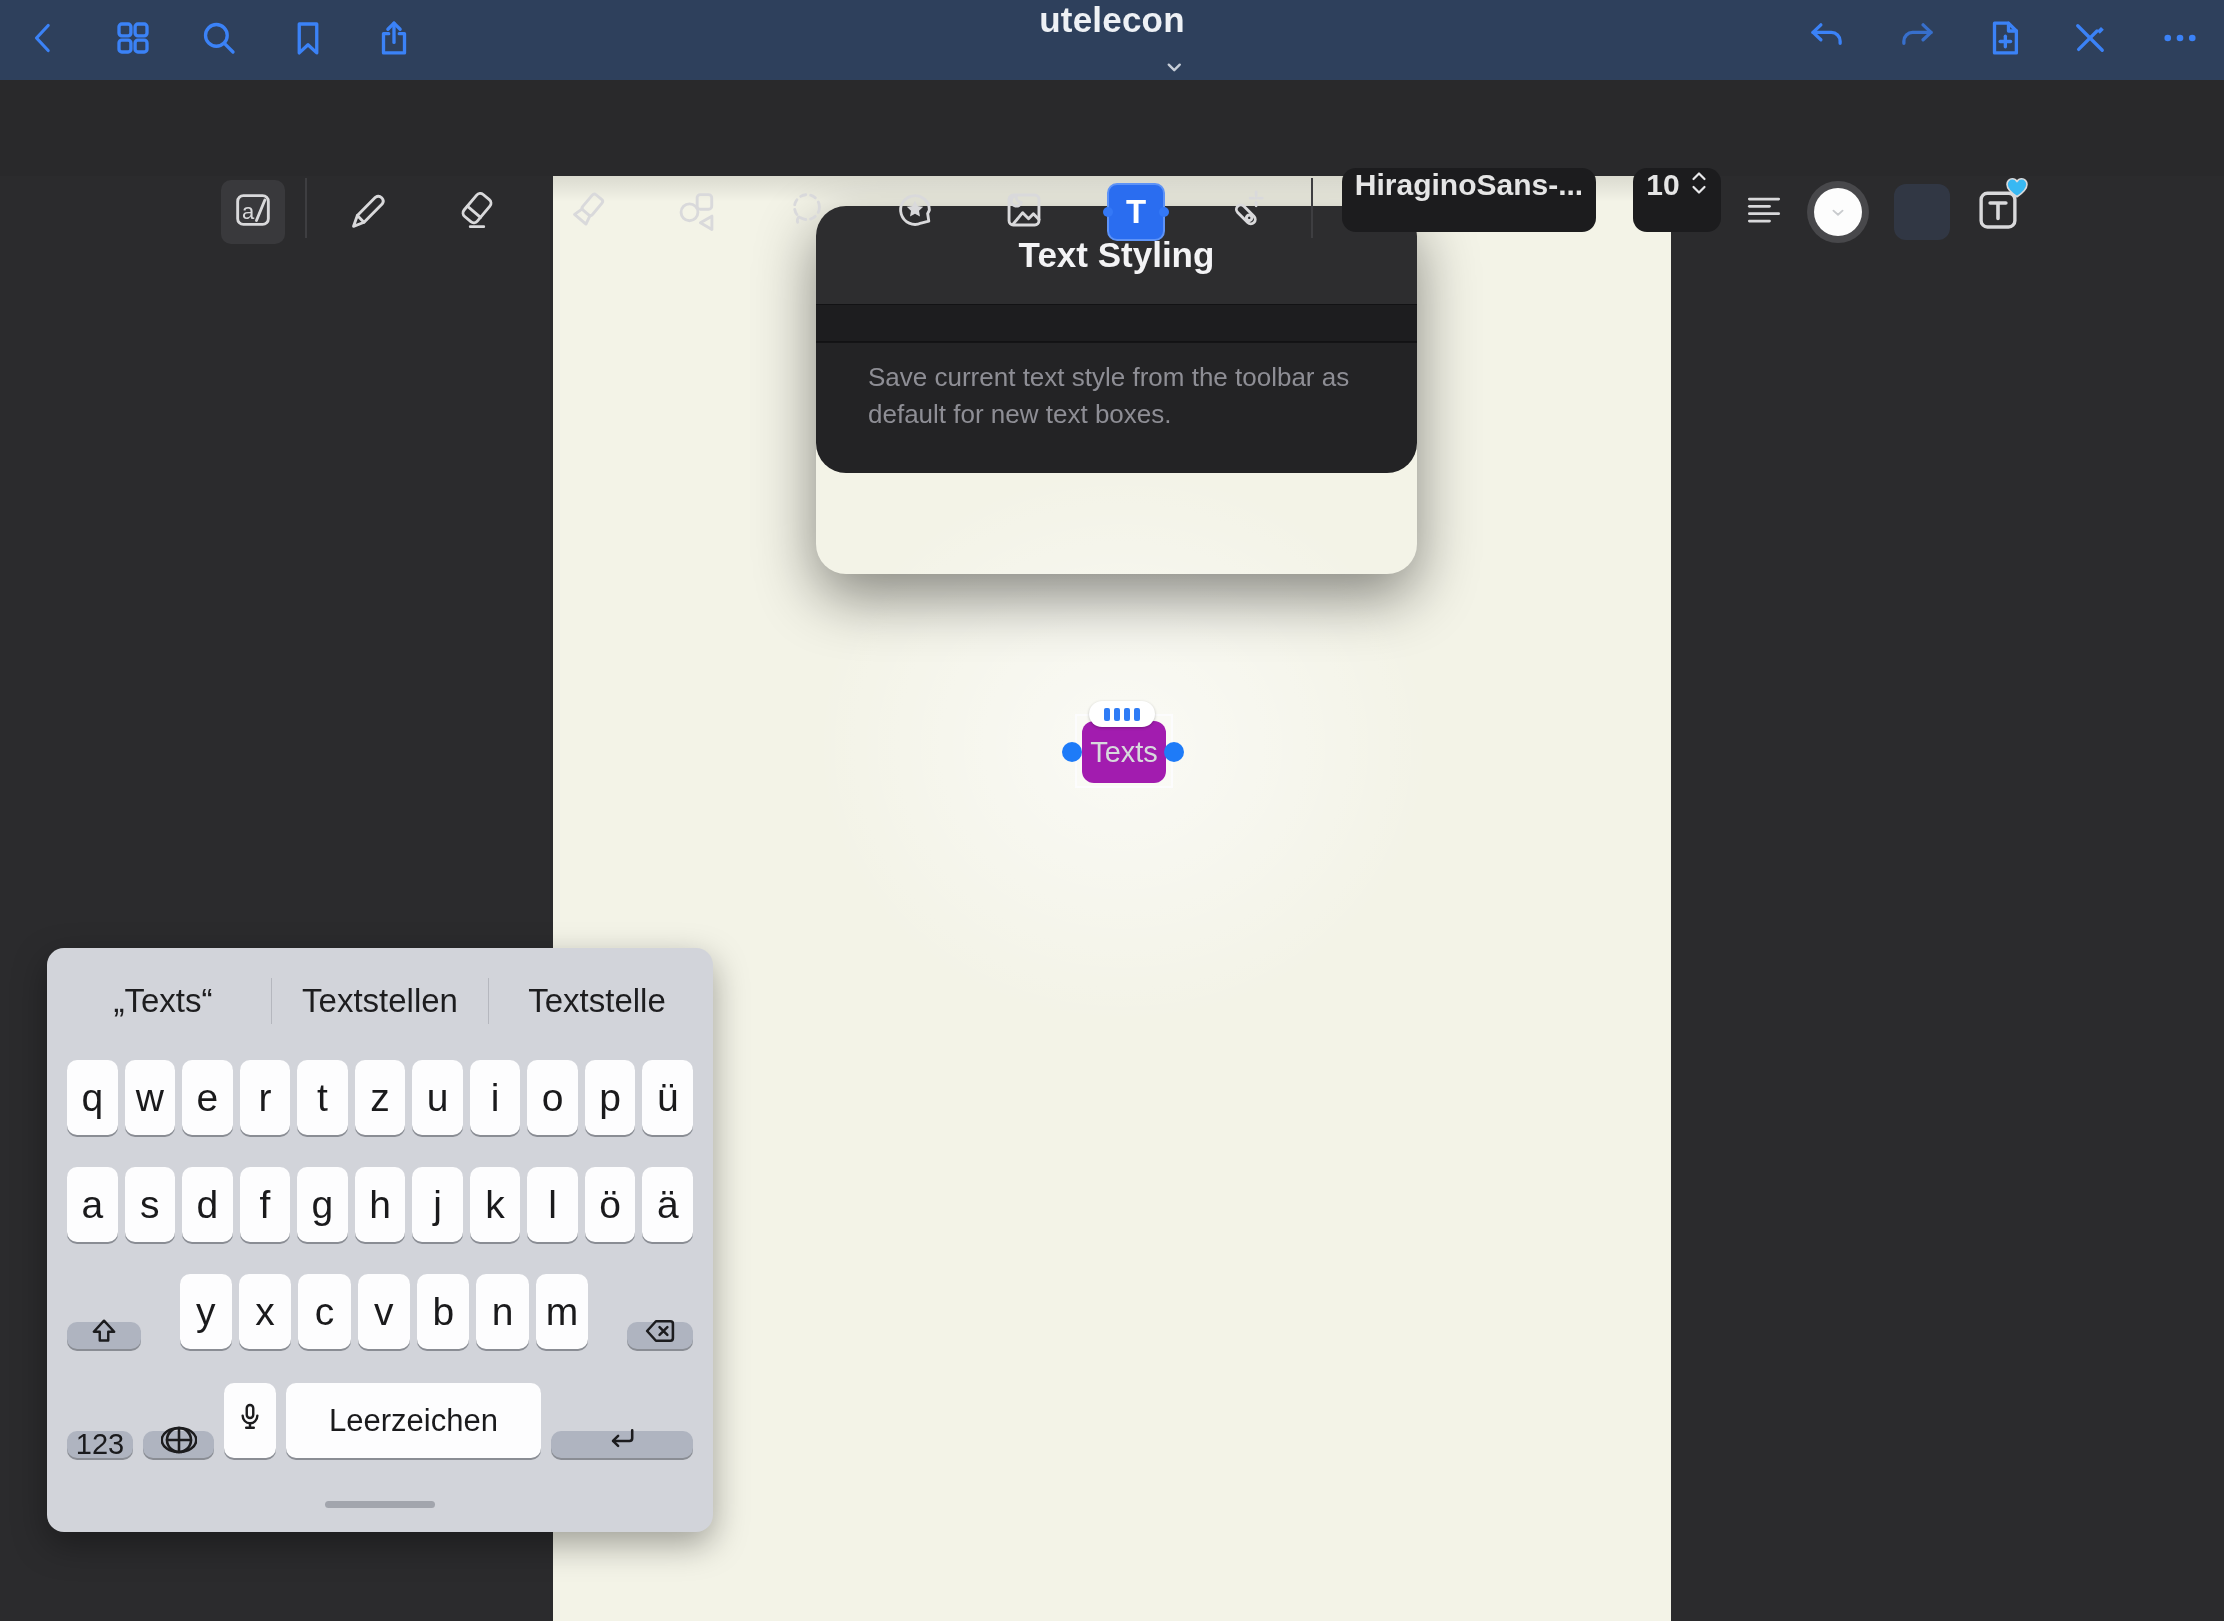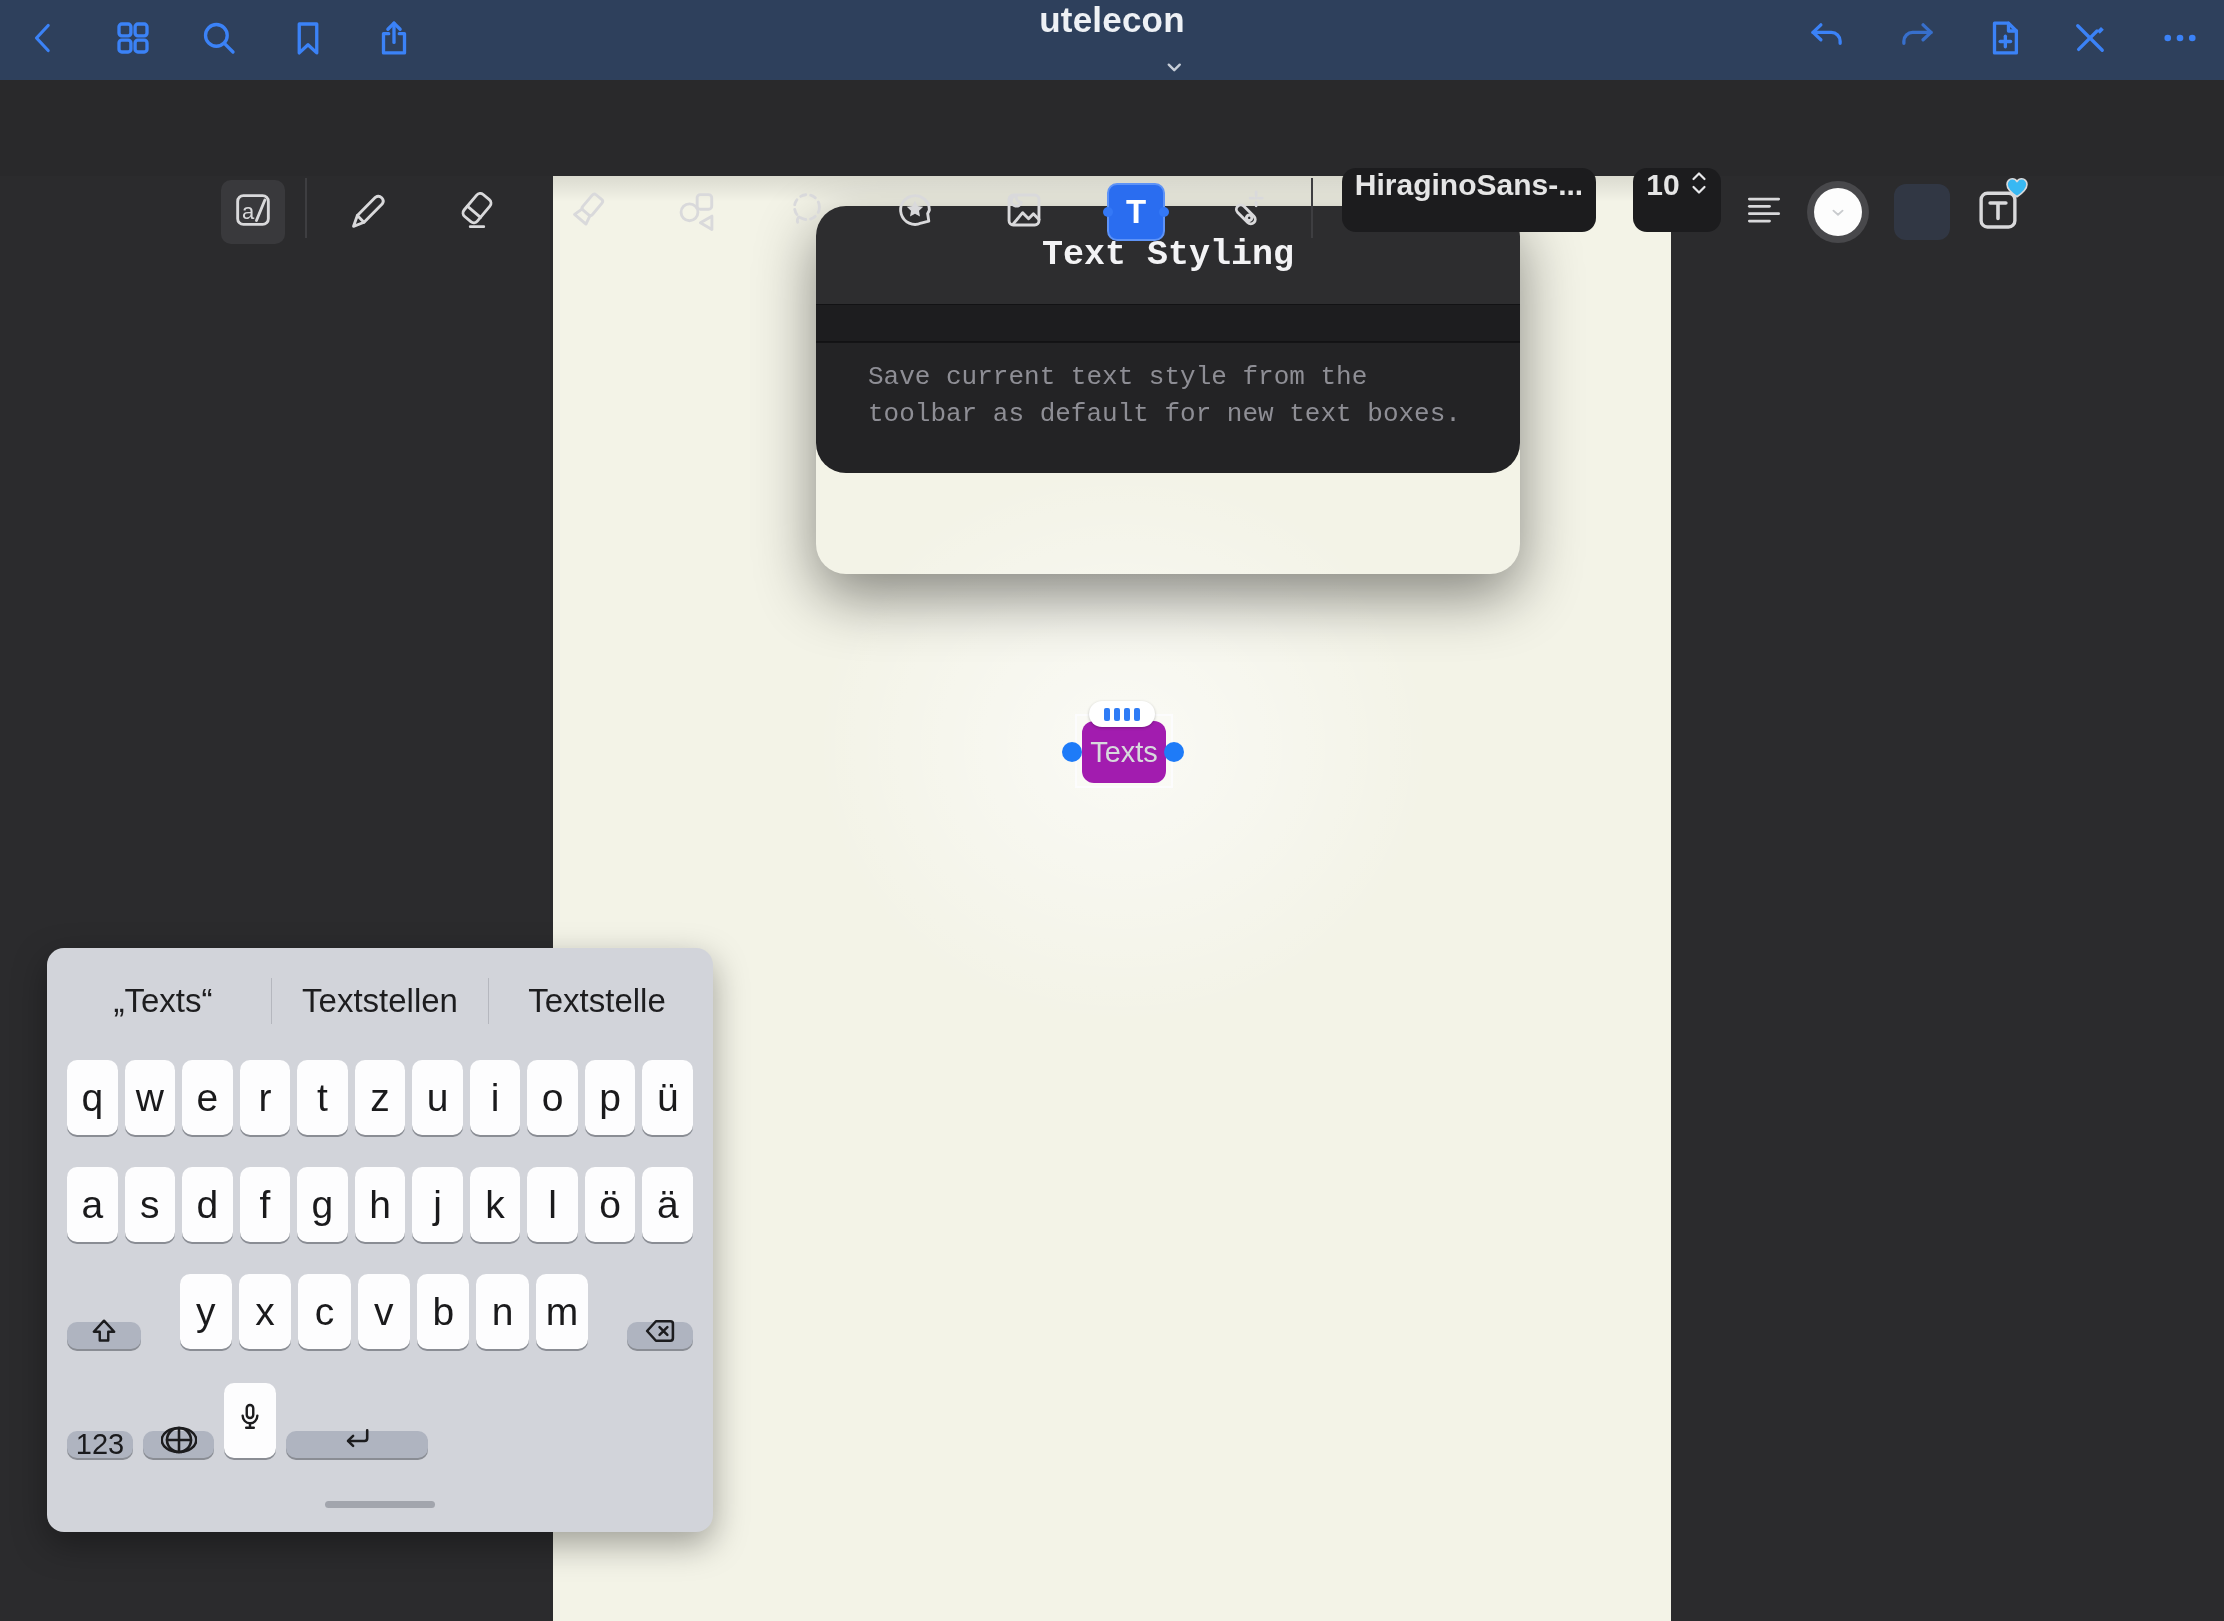--- a/index.html
+++ b/index.html
@@ -39,21 +39,21 @@
   #theart-btn .heart { position:absolute; right:2px; top:-4px; }
 
   
   #left-panel  { left:0; top:176px; width:553px;  height:1445px; background:#2b2b2d; }
   #page        { left:553px; top:176px; width:1118px; height:1445px; background:#f3f3e7; }
   #page .halo  { left:260px; top:290px; width:620px; height:560px; background:radial-gradient(closest-side, rgba(255,255,255,.6), rgba(255,255,255,0)); }
   #page .topshade { left:0; top:0; width:1118px; height:26px; background:linear-gradient(rgba(0,0,0,.10), rgba(0,0,0,0)); }
   #right-panel { left:1671px; top:176px; width:553px; height:1445px; background:#2b2b2d; }
 
   
-  #popover { left:816px; top:206px; width:704px; height:368px; border-radius:30px; box-shadow:0 22px 60px rgba(0,0,0,.45); z-index:30;font-family:Liberation Mono, monospace; }
+  #popover { left:816px; top:206px; width:601px; height:368px; border-radius:30px; box-shadow:0 22px 60px rgba(0,0,0,.45); z-index:30; }
   #popover .arrow { position:absolute; left:299px; top:-15px; width:40px; height:40px; background:#2d2d2f; border-radius:7px; transform:rotate(45deg); }
   #pop-header { position:relative; height:98px; background:#2d2d2f; border-radius:30px 30px 0 0; display:flex; align-items:center; justify-content:center; color:#f3f3f5; font-size:35px; font-weight:700; }
   #pop-band { height:38px; background:#1d1d1f; border-top:1px solid #121214; border-bottom:1px solid #121214; }
   #pop-save { height:99px; background:#323235; display:flex; align-items:center; justify-content:center; color:#fbfbfc; font-size:36px; cursor:pointer; }
   #pop-desc { height:131px; background:#232325; border-top:1px solid #141416; border-radius:0 0 30px 30px; padding:16px 36px 0 52px; color:#8e8e95; font-size:26px; line-height:1.42; }
 
   
   #sel-rect { left:1075px; top:714px; width:98px; height:74px; border:2px solid rgba(252,252,253,.95); background:rgba(255,255,255,.22); z-index:10; }
   #drag-pill { left:1089px; top:701px; width:66px; height:26px; background:#fff; border-radius:14px; display:flex; align-items:center; justify-content:center; gap:4px; box-shadow:0 1px 3px rgba(0,0,0,.25); z-index:12; cursor:grab; }
   #drag-pill i { width:6px; height:13px; border-radius:2px; background:#2f7cf6; }
@@ -367,20 +367,21 @@
               <path d="M12 4 a11.5 8 0 0 0 0 16 a11.5 8 0 0 0 0 -16"></path>
             </svg></span>
       </div>
       <div id="key-mic" class="key kfix">
         <span><svg width="34" height="34" viewBox="0 0 24 24">
               <rect x="9.7" y="3.5" width="4.6" height="9.2" rx="2.3"></rect>
               <path d="M6.8 11 a5.2 5.4 0 0 0 10.4 0"></path>
               <path d="M12 16.6 V19.6 M9.3 19.6 H14.7"></path>
             </svg></span>
       </div>
+      <div id="key-space" class="key">Leerzeichen</div>
       <div id="key-return" class="key key-gray kfix">
         <span><svg width="36" height="36" viewBox="0 0 24 24">
               <path d="M18.8 5.5 V10.8 a1.8 1.8 0 0 1 -1.8 1.8 H6.2"></path>
               <path d="M9.4 9.3 L6 12.6 L9.4 15.9"></path>
             </svg></span>
       </div>
     </div>
 
     <div id="kb-handle"></div>
   </div>

